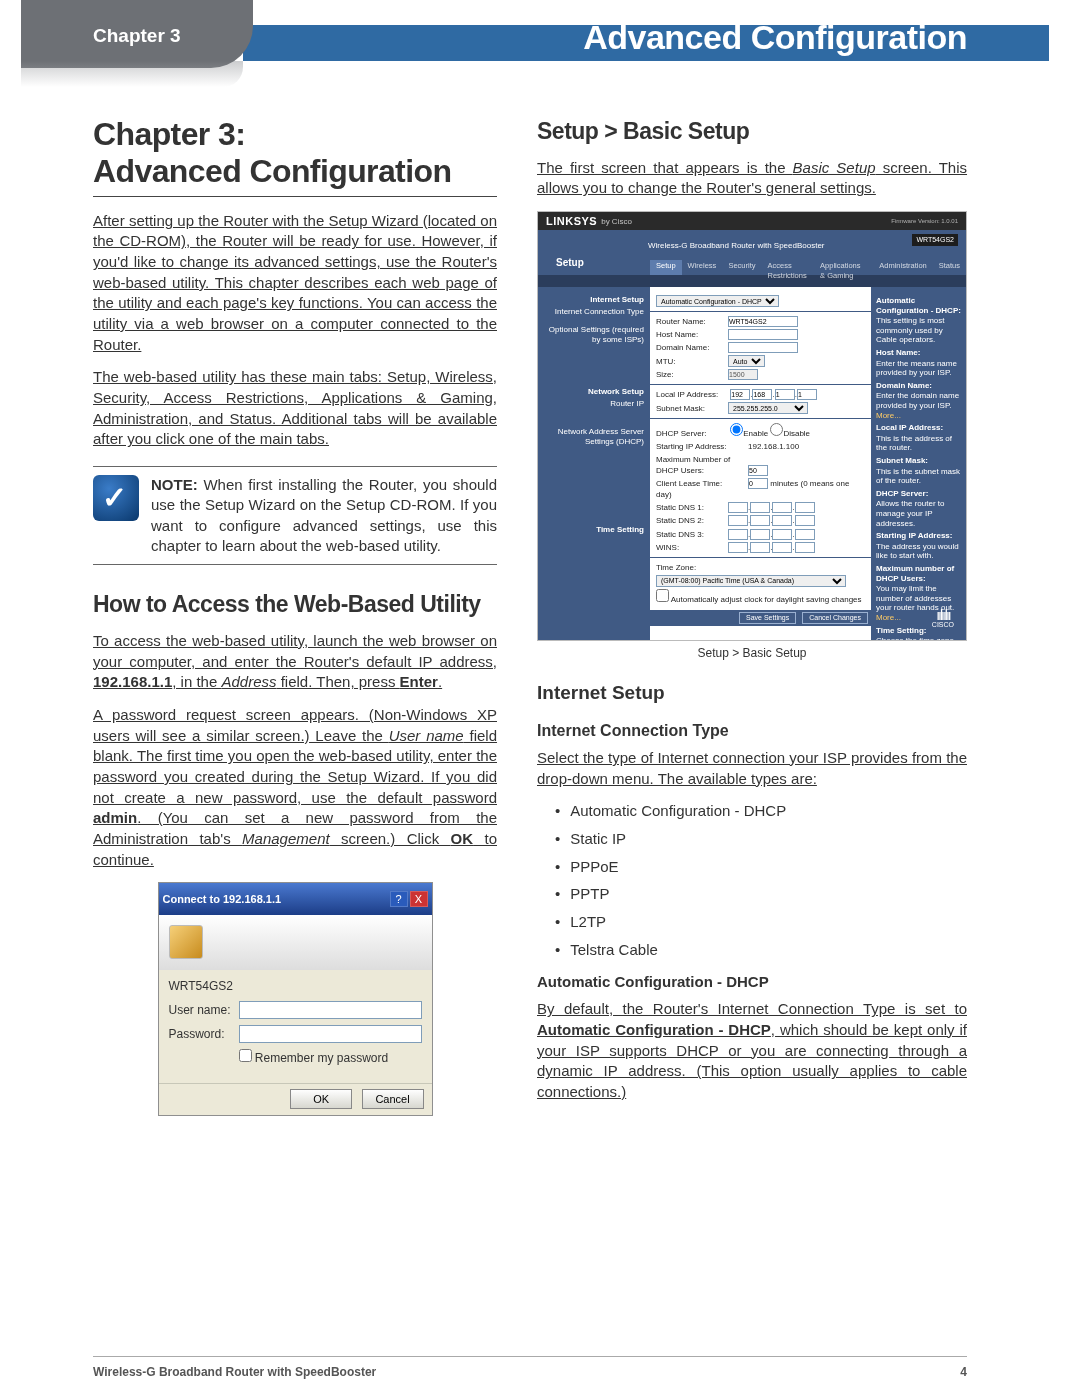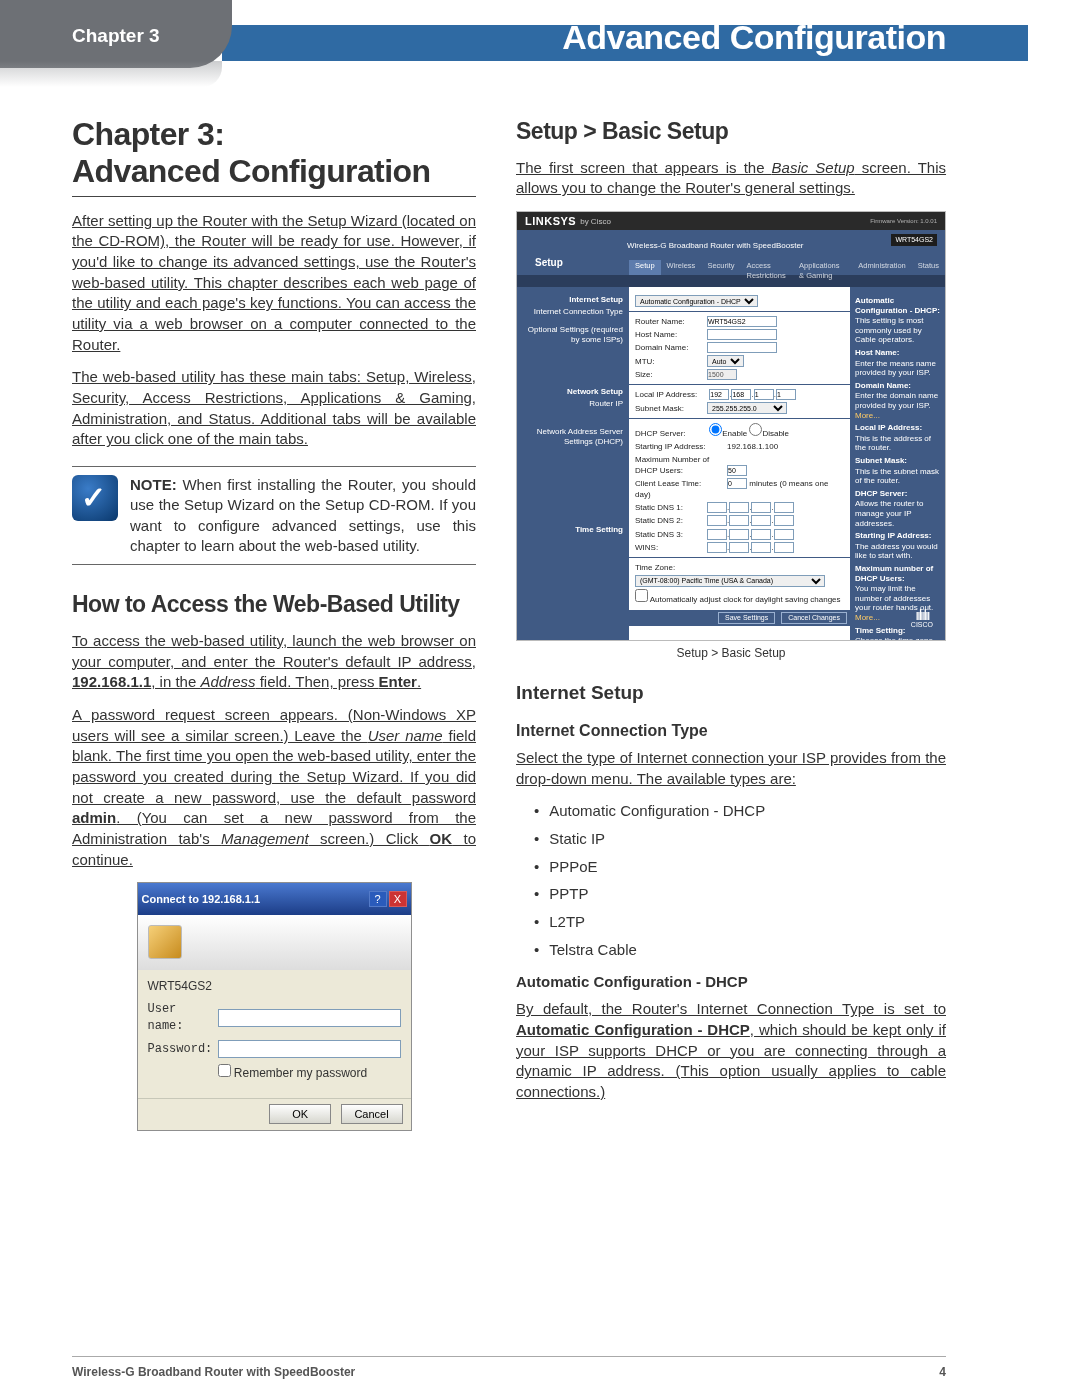--- a/index.html
+++ b/index.html
@@ -1,17 +1,17 @@
 <!DOCTYPE html>
 <html><head>
 <meta charset="utf-8">
 <style>
   * { box-sizing: border-box; margin: 0; padding: 0; }
   html, body { width: 1080px; font-family: "Segoe UI", Arial, sans-serif; color: #333; background:#fff; }
-  .page { width:1028px; height:1397px; position:relative; padding: 0 0 0 0; }
+  .page { width:1028px; height:1397px; position:relative; padding: 0 0 0 0; margin-left: 21px; }
 
   
   .topbar { position:relative; height:68px; }
   .topbar .cap {
     position:absolute; left:0; top:0; height:68px; width:232px;
     background:#6d7075; border-bottom-left-radius:0; border-top-left-radius:0;
     border-bottom-right-radius:42px; padding:25px 0 0 72px;
     color:#fff; font-weight:700; font-size:19px;
   }
   .topbar .stripe {
@@ -61,21 +61,21 @@
   .pw .tb .t { flex:1; font-weight:600; font-size:11px;}
   .pw .tb .bx { width:18px;height:16px;background:#c33;color:#fff;text-align:center;
                line-height:15px;font-size:11px;margin-left:2px;border:1px solid #fff3;}
   .pw .tb .bx.q{background:#2a5bbb;}
   .pw .banner{height:55px;background:linear-gradient(#fff,#ddd);position:relative;}
   .pw .banner .keys{position:absolute;left:10px;top:10px;width:34px;height:34px;
      border:1px solid #bbb;background:linear-gradient(135deg,#f6d079,#c78b1d);
      border-radius:3px;}
   .pw .body2{padding:8px 10px 4px;background:#ece9d8;}
   .pw .r{display:flex;align-items:center;margin:6px 0;}
-  .pw .r label{width:70px;font-family:Liberation Mono, monospace;}
+  .pw .r label{width:70px;}
   .pw .r input[type=text],.pw .r input[type=password]{flex:1;border:1px solid #7f9db9;height:18px;font-size:11px;padding:0 3px;}
   .pw .chk{margin:6px 0 12px 70px;}
   .pw .btns{height:32px;background:#ece9d8;text-align:right;padding:5px 8px;border-top:1px solid #c7c7b8;}
   .pw .btns button{width:62px;height:20px;font-size:11px;margin-left:6px;
      border:1px solid #888;background:linear-gradient(#fefefe,#d7d7cf);}
 
   .caption{font-size:12px;text-align:center;margin:4px 0 0;}
 
   
   .shot{

